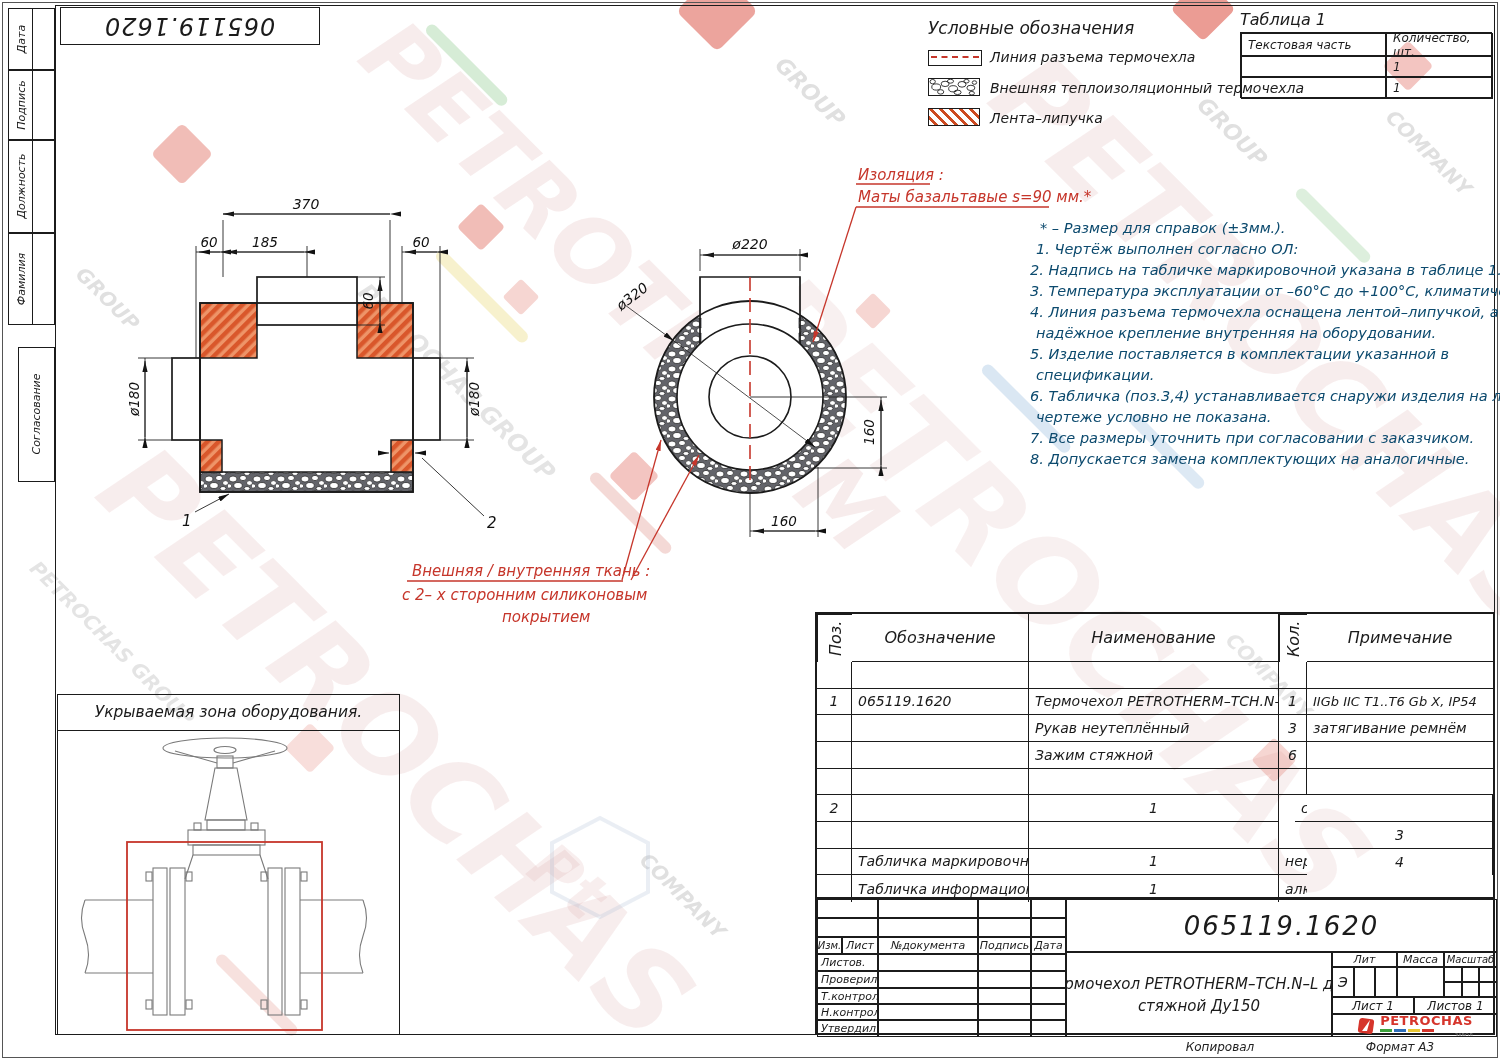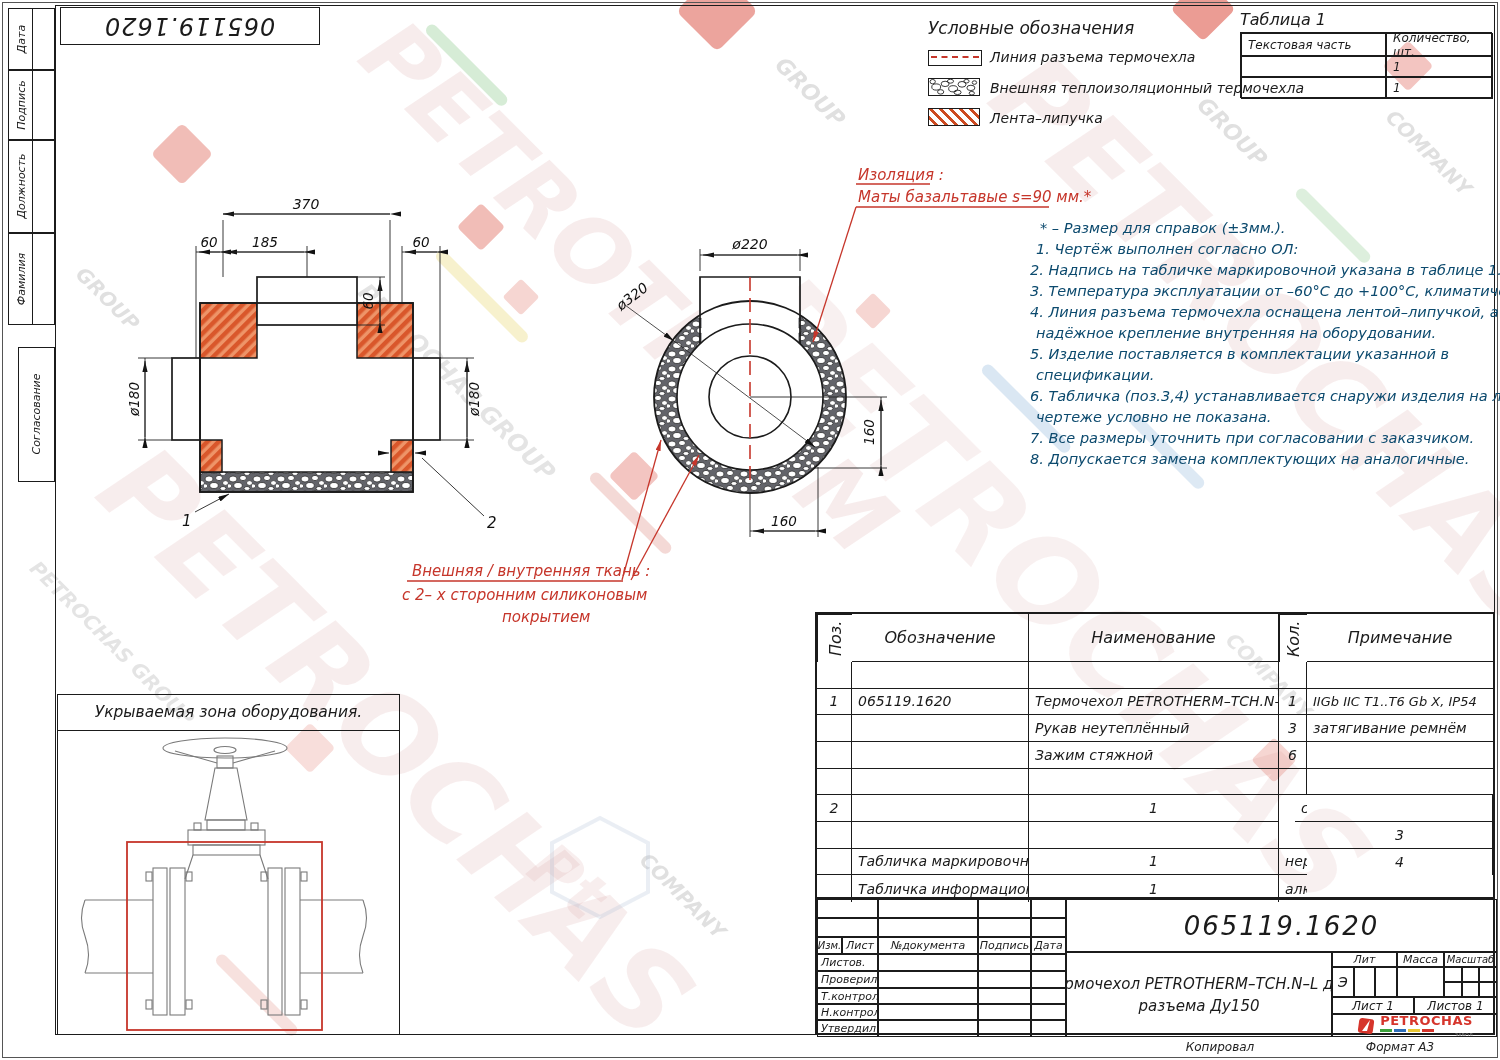--- a/index.html
+++ b/index.html
@@ -474,21 +474,21 @@
     <div class="tb-cell" style="left:214px;top:105px;width:35px;height:16px;"></div>
     <div class="tb-cell tb-left" style="left:0;top:121px;width:61px;height:17px;">Утвердил</div>
     <div class="tb-cell" style="left:61px;top:121px;width:100px;height:17px;"></div>
     <div class="tb-cell" style="left:161px;top:121px;width:53px;height:17px;"></div>
     <div class="tb-cell" style="left:214px;top:121px;width:35px;height:17px;"></div>
 
     <div class="tb-cell" style="left:249px;top:0;width:431px;height:53px;font-size:26px;letter-spacing:2px;">065119.1620</div>
 
     <div class="tb-cell" style="left:249px;top:53px;width:266px;height:85px;flex-direction:column;font-size:15px;line-height:22px;">
       <span>Термочехол PETROTHERM–TCH.N–L для</span>
-      <span>разъема Ду150</span>
+      <span>стяжной Ду150</span>
     </div>
 
     <div class="tb-cell" style="left:515px;top:53px;width:65px;height:15px;">Лит</div>
     <div class="tb-cell" style="left:580px;top:53px;width:47px;height:15px;">Масса</div>
     <div class="tb-cell" style="left:627px;top:53px;width:53px;height:15px;font-size:10px;">Масштаб</div>
     <div class="tb-cell" style="left:515px;top:68px;width:22px;height:30px;font-size:14px;">Э</div>
     <div class="tb-cell" style="left:537px;top:68px;width:21px;height:30px;"></div>
     <div class="tb-cell" style="left:558px;top:68px;width:22px;height:30px;"></div>
     <div class="tb-cell" style="left:580px;top:68px;width:47px;height:30px;"></div>
     <div class="tb-cell" style="left:627px;top:68px;width:18px;height:15px;"></div>

